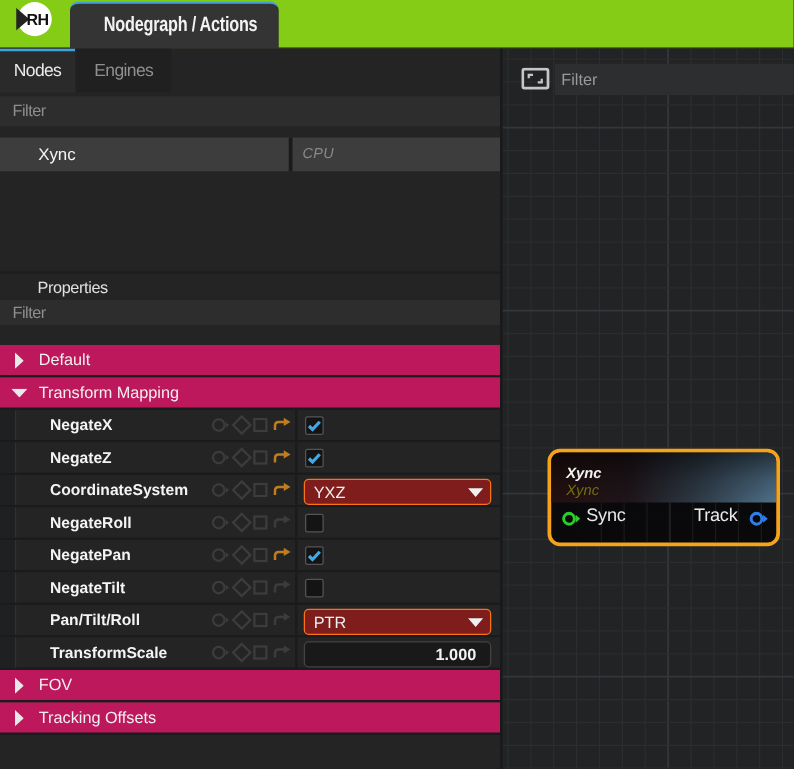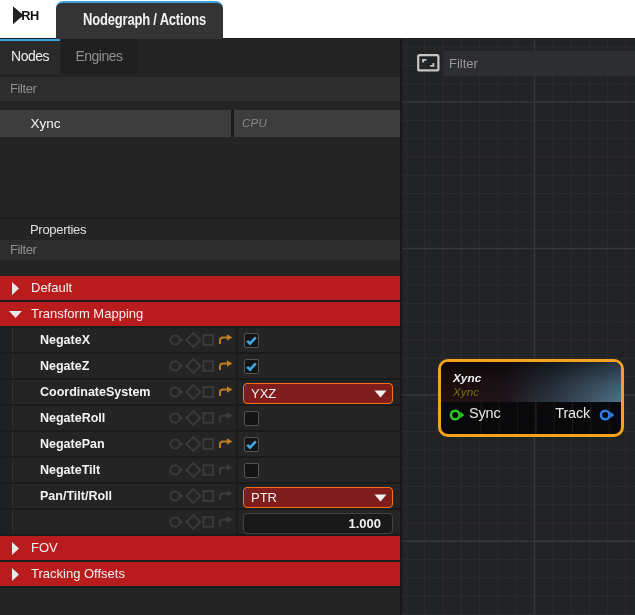--- a/index.html
+++ b/index.html
@@ -2,21 +2,21 @@
 <html><head>
 <meta charset="utf-8">
 <style>
   * { margin:0; padding:0; box-sizing:border-box; }
   html,body { width:635px; height:615px; overflow:hidden; background:#222325;
     font-family:"Liberation Sans", sans-serif; }
   #app { position:relative; width:635px; height:615px; }
   .abs { position:absolute; }
 
   
-  #topbar { left:0; top:0; width:635px; height:39px; background:#ffffff;
+  #topbar { left:0; top:0; width:635px; height:39px; background:#84cc16;
     border-bottom:1px solid #1b1b1b; }
   #maintab { position:absolute; left:56px; top:1px; width:167px; height:38px;
     background:#343434; border-top:2.5px solid #3fa2dc; border-radius:7px 7px 0 0;
     color:#f2f2f2; font-size:13px; font-weight:700; letter-spacing:-0.2px;
     display:flex; align-items:center; justify-content:center;padding-left:16px; }
   #maintab span { display:inline-block; transform:scaleY(1.28); transform-origin:50% 55%;
     padding-right:6px; position:relative; top:-1.5px; }
 
   
   #leftpanel { left:0; top:39px; width:400px; height:576px; background:#242425; }
@@ -35,21 +35,21 @@
   #xyncrow .div { position:absolute; left:231px; top:0; width:2.5px; height:27px;
     background:#1a1b1c; }
   #xyncrow .cpu { position:absolute; left:242px; top:0; line-height:27px;
     color:#8a8a8c; font-size:11.5px; font-style:italic; letter-spacing:0.3px; }
   #propslabel { position:absolute; left:6px; top:183px; color:#e0e0e0; font-size:13px;
     letter-spacing:-0.3px;margin-left:24px; }
   #propsep { position:absolute; left:0; top:178px; width:400px; height:1.5px; background:#1c1d1e; }
 
   
   #tree { position:absolute; left:0; top:237px; width:400px; }
-  .hrow { position:relative; width:400px; height:26px; background:#b91c1c;
+  .hrow { position:relative; width:400px; height:26px; background:#be185d;
     border-bottom:2px solid #1a1b1c; }
   .hrow .arr { position:absolute; left:7px; top:0; width:16px; height:24px;
     display:flex; align-items:center; justify-content:center; }
   .hrow .lbl { position:absolute; left:31px; top:0; line-height:24px; color:#f0f0f0;
     font-size:13px; }
   .prow { position:relative; width:400px; height:26px; background:#242425;
     border-bottom:2px solid #1a1b1c; }
   .prow .gutter { position:absolute; left:0; top:0; width:13px; height:24px;
     background:#1f2021; border-right:1.5px solid #303132; }
   .prow .lbl { position:absolute; left:40px; top:0; line-height:24px; color:#f4f4f4;
@@ -245,20 +245,21 @@
             <path d="M 53 13 L 53 9.5 Q 53 6.5 56 6.5 L 61 6.5" fill="none" stroke="#3c3c3d" stroke-width="2"></path>
             <path d="M 60 3.2 L 65.4 6.5 L 60 9.8 Z" fill="#3c3c3d"></path>
           </svg>
           <div class="coldiv"></div>
           <div class="dd">PTR<svg width="13" height="8" viewBox="0 0 13 8">
               <path d="M0.5 0.5 L12.5 0.5 L6.5 7.5 Z" fill="#f0f0f0"></path>
             </svg></div>
         </div>
       <div class="prow">
           <div class="gutter"></div>
+          <div class="lbl">TransformScale</div>
           <svg style="position:absolute;left:167px;top:3px" width="68" height="18" viewBox="0 0 68 18">
             <circle cx="8" cy="9" r="4.6" fill="none" stroke="#3c3c3d" stroke-width="1.8"></circle>
             <path d="M 13.6 6.6 L 16.2 9 L 13.6 11.4 Z" fill="#3c3c3d"></path>
             <rect x="21.5" y="4.1" width="9.8" height="9.8" fill="none" stroke="#3c3c3d" stroke-width="1.8" transform="rotate(45 26.4 9)"></rect>
             <rect x="36.5" y="4.2" width="9.6" height="9.6" fill="none" stroke="#3c3c3d" stroke-width="1.8"></rect>
             <path d="M 53 13 L 53 9.5 Q 53 6.5 56 6.5 L 61 6.5" fill="none" stroke="#3c3c3d" stroke-width="2"></path>
             <path d="M 60 3.2 L 65.4 6.5 L 60 9.8 Z" fill="#3c3c3d"></path>
           </svg>
           <div class="coldiv"></div>
           <div class="inp">1.000</div>

